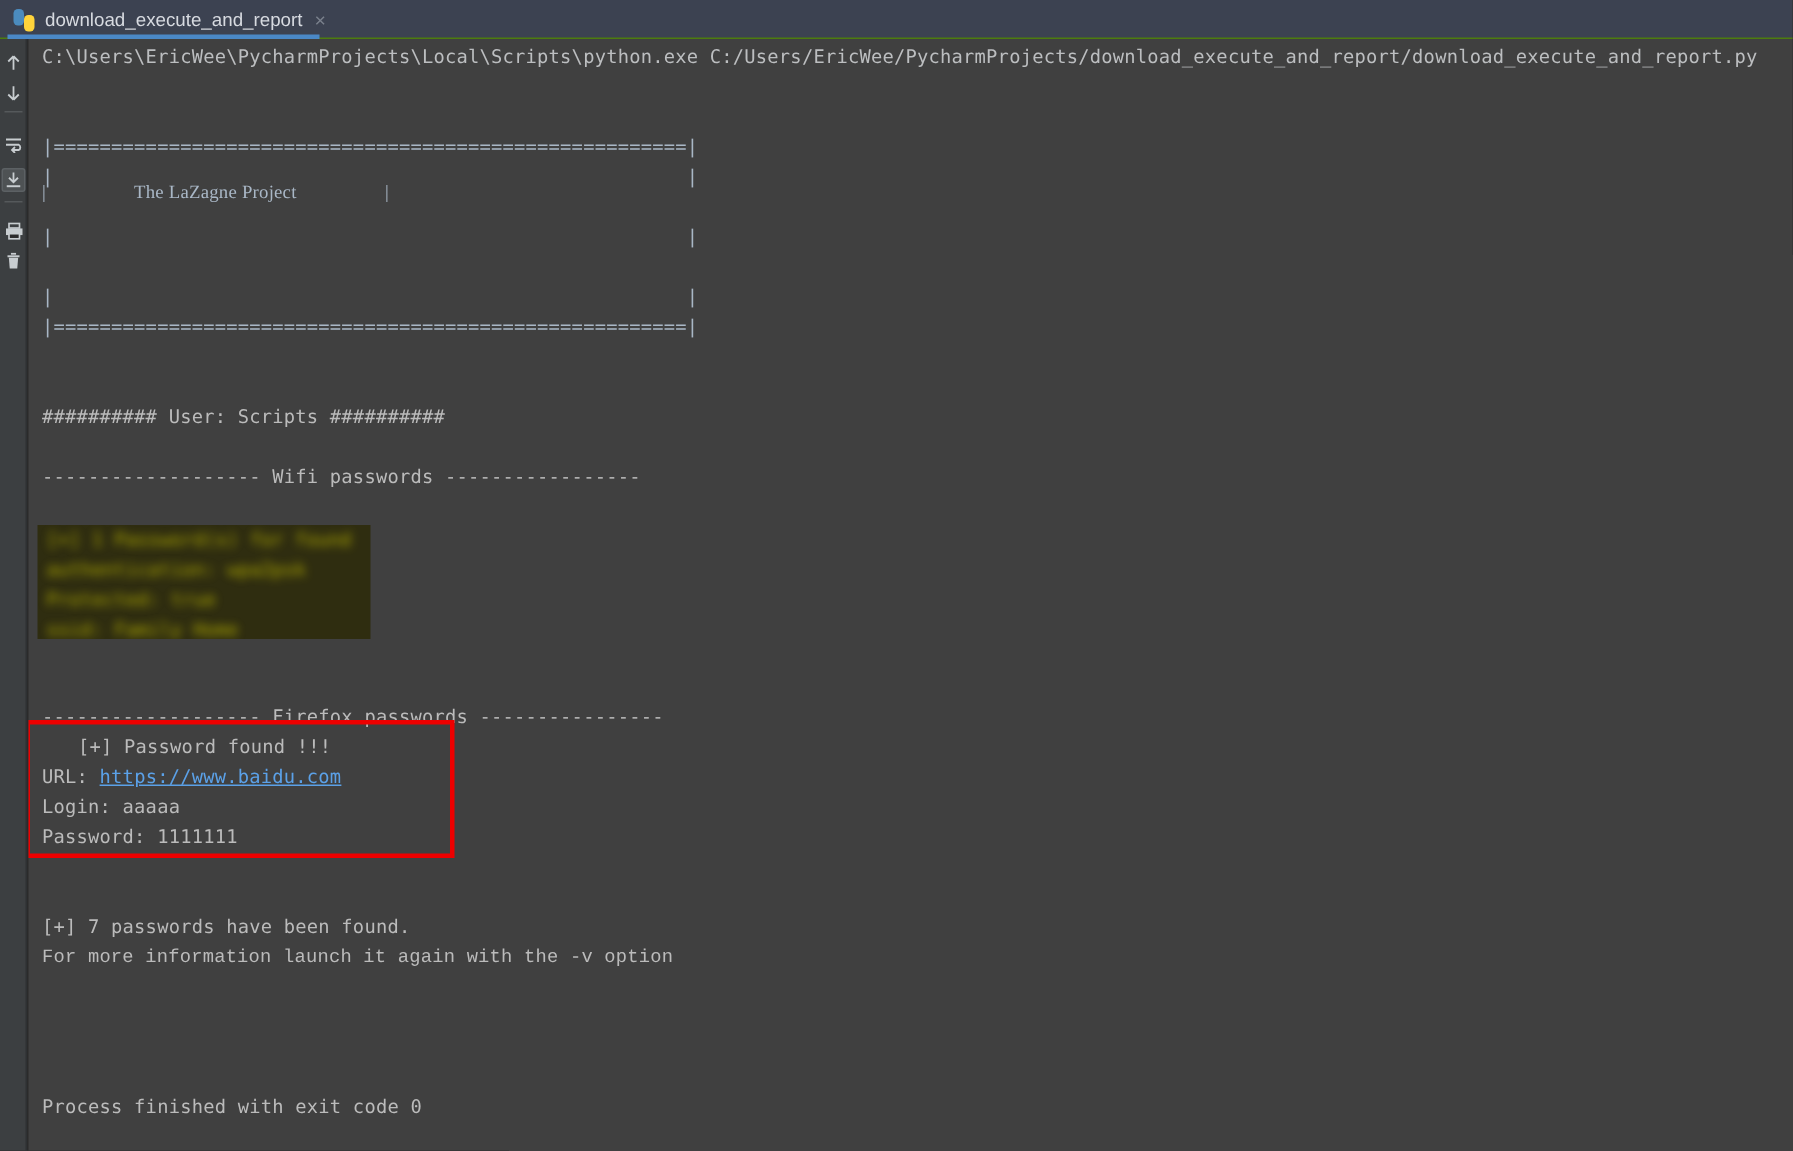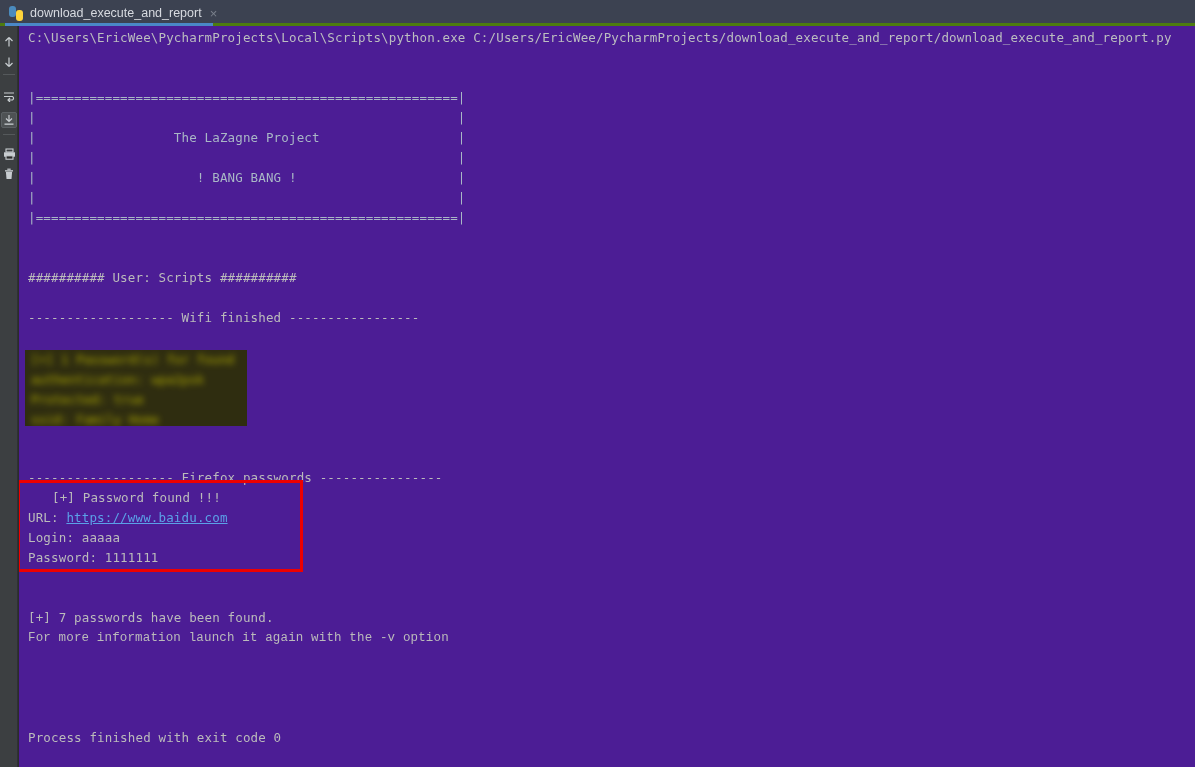--- a/index.html
+++ b/index.html
@@ -14,21 +14,21 @@
     font-family: "DejaVu Sans Mono", "Liberation Mono", monospace;
   }
 
   
   #tabbar {
     position: absolute;
     left: 0; top: 0;
     width: 1195px;
     height: 26px;
     background: #3c4251;
-    border-bottom: 3px solid #4d7c0f;
+    border-bottom: 1px solid #4d7c0f;
     box-sizing: border-box;
   }
   #tab-active {
     position: absolute;
     left: 5px; top: 0;
     height: 26px;
     display: flex;
     align-items: center;
     padding: 0 6px 0 4px;
     box-sizing: border-box;
@@ -102,21 +102,21 @@
     height: 1px;
     background: #55595b;
   }
 
   
   #console {
     position: absolute;
     left: 19px; top: 26px;
     width: 1176px;
     height: 741px;
-    background: #4c1d95;
+    background: #404040;
     overflow: hidden;
   }
   .line {
     position: absolute;
     left: 9px;
     font-size: 12.5px;
     line-height: 20px;
     color: #bbbbbb;
     white-space: pre;
     letter-spacing: 0.15px;
@@ -224,29 +224,28 @@
   </div>
 
 </div>
 
 <div id="console">
 
   <div class="line cmdline" style="top:2px;">C:\Users\EricWee\PycharmProjects\Local\Scripts\python.exe C:/Users/EricWee/PycharmProjects/download_execute_and_report/download_execute_and_report.py</div>
 
   <div class="line banner" style="top:62px;">|=======================================================|</div>
   <div class="line banner" style="top:82px;">|                                                       |</div>
-  <div class="line banner" style="top:102px;">|                  The LaZagne Project                  |</div>
+  <div class="line banner" style="top:92px;font-family:Liberation Serif, serif;">|                  The LaZagne Project                  |</div>
   <div class="line banner" style="top:122px;">|                                                       |</div>
-  <div class="line banner" style="top:142px;">|                     ! BANG BANG !                     |</div>
   <div class="line banner" style="top:162px;">|                                                       |</div>
   <div class="line banner" style="top:182px;">|=======================================================|</div>
 
   <div class="line" style="top:242px;">########## User: Scripts ##########</div>
 
-  <div class="line" style="top:282px;">------------------- Wifi finished -----------------</div>
+  <div class="line" style="top:282px;">------------------- Wifi passwords -----------------</div>
   <div class="line" style="top:322px;">[-] Password not found !!!</div>
 
   <div id="redacted">
     <div class="rline" style="top:0px;">[+] 1 Password(s) for found</div>
     <div class="rline" style="top:20px;">authentication: wpa2psk</div>
     <div class="rline" style="top:40px;">Protected: true</div>
     <div class="rline" style="top:60px;">ssid: Family Home</div>
   </div>
 
   <div class="line" style="top:442px;">------------------- Firefox passwords ----------------</div>

